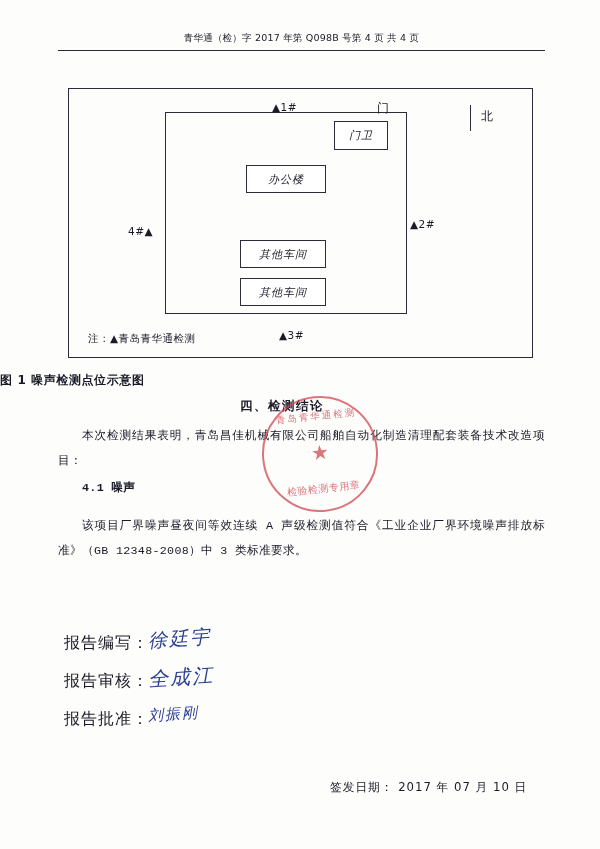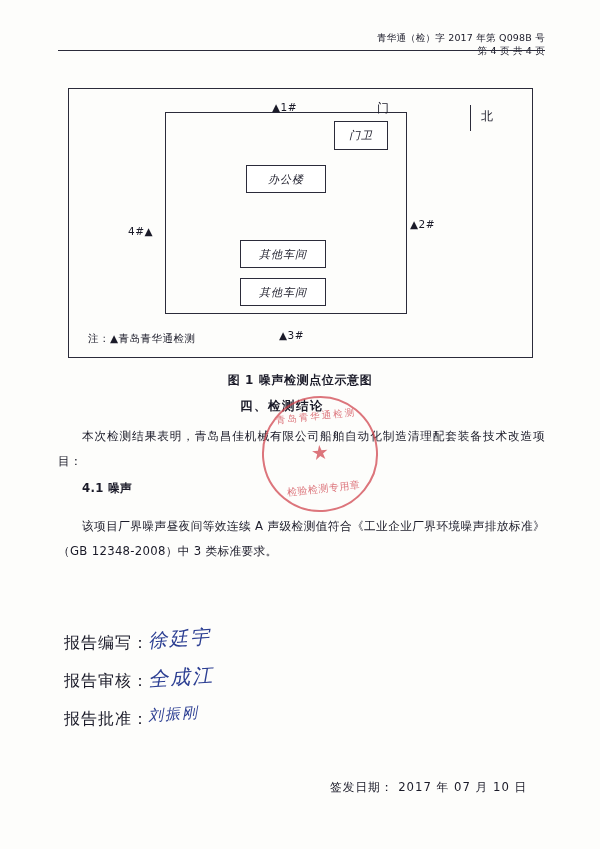--- a/index.html
+++ b/index.html
@@ -22,25 +22,24 @@
     height: 849px;
     background: #fdfdfb;
   }
   
   .header {
     position: absolute;
     left: 58px;
     top: 32px;
     width: 487px;
     display: flex;
-    justify-content: flex-start;
+    justify-content: center;
     align-items: flex-end;
     font-size: 9.5px;
     letter-spacing: 0.2px;
-    flex-direction: column;
   }
   .header-rule {
     position: absolute;
     left: 58px;
     top: 50px;
     width: 487px;
     border-top: 1.1px solid #2b2b3a;
   }
   
   .diagram-outer {
@@ -99,21 +98,20 @@
     left: 88px;
     top: 332px;
     font-size: 10.5px;
     letter-spacing: 0.5px;
   }
   .fig-caption {
     position: absolute;
     left: 0;
     top: 372px;
     width: 600px;
-    text-align: center;
     font-size: 12px;
     font-weight: bold;
     letter-spacing: 0.6px;
   }
   
   .section-title {
     position: absolute;
     left: 0;
     top: 398px;
     width: 564px;
@@ -123,20 +121,21 @@
     letter-spacing: 1.5px;
   }
   .para {
     position: absolute;
     left: 58px;
     width: 487px;
     font-size: 11.7px;
     line-height: 25px;
     letter-spacing: 0.3px;
     text-align: justify;
+    font-family: Liberation Mono, monospace;
   }
   .p1 { top: 424px; text-indent: 24px; }
   .p2 { top: 476px; font-weight: bold; text-indent: 24px; }
   .p3 { top: 514px; text-indent: 24px; }
 
   
   .sig {
     position: absolute;
     left: 64px;
     font-size: 16px;

